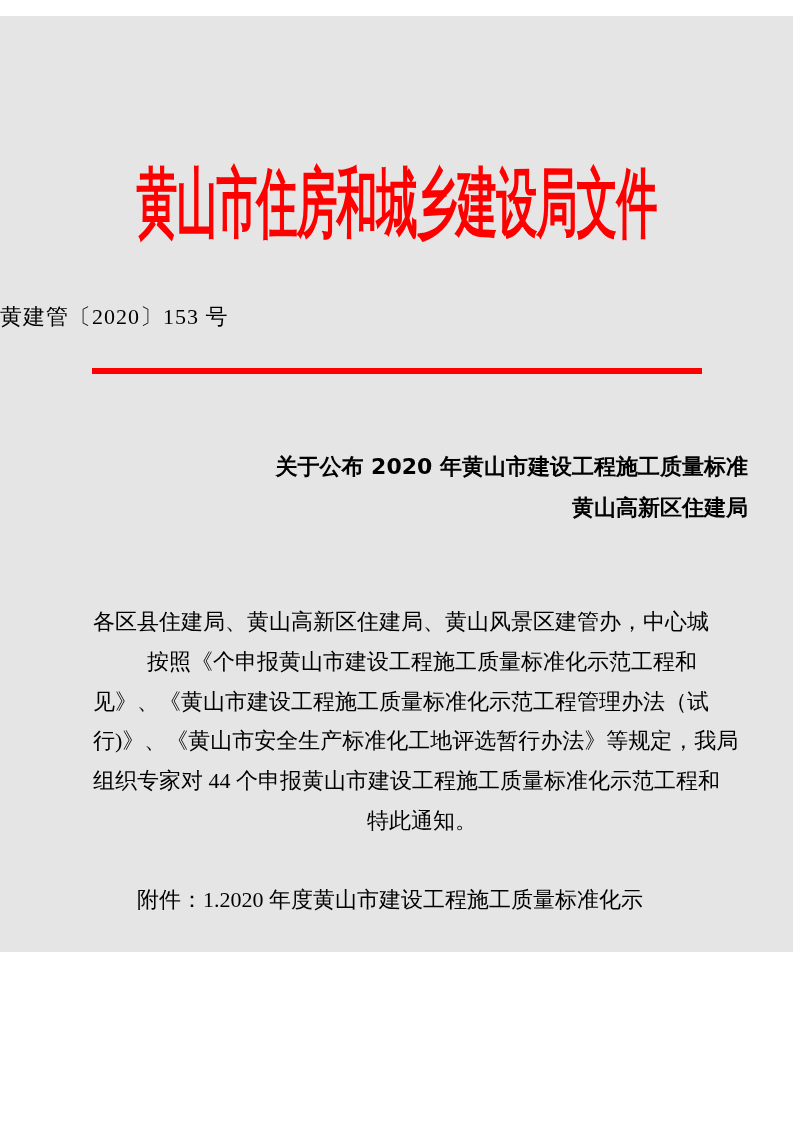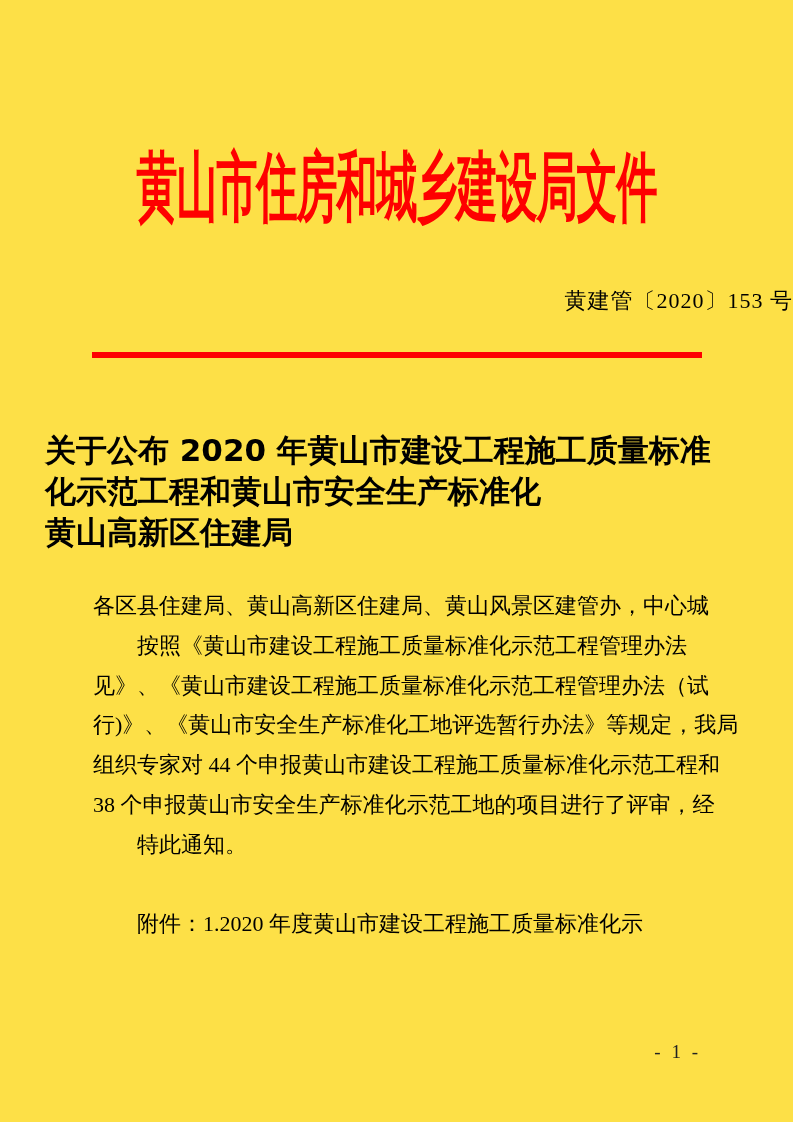--- a/index.html
+++ b/index.html
@@ -5,23 +5,23 @@
 <style>
   * { margin: 0; padding: 0; box-sizing: border-box; }
   html, body { background: #ffffff; }
   body {
     font-family: "Liberation Serif", "DejaVu Serif", serif;
     color: #000000;
   }
   .page {
     position: relative;
     width: 793px;
-    height: 1122px;
-    margin: 0 auto;
-    background: #fde047;
+    height: 936px;
+    margin: 16px auto;
+    background: #e5e5e5;
     overflow: hidden;
   }
   
   .header-title {
     position: absolute;
     top: 150px;
     left: 0;
     width: 100%;
     text-align: center;
     color: #fe0000;
@@ -32,59 +32,59 @@
     transform: scaleY(1.85);
     transform-origin: center top;
     white-space: nowrap;
   }
   
   .doc-number {
     position: absolute;
     top: 286px;
     left: 0;
     width: 100%;
-    text-align: right;
+    text-align: left;
     font-size: 22px;
     letter-spacing: 1px;
   }
   
   .red-line {
     position: absolute;
     top: 352px;
     left: 92px;
     width: 610px;
     height: 6px;
     background: #fe0000;
   }
   
   .doc-title {
     position: absolute;
     top: 430px;
     left: 45px;
     width: 703px;
-    text-align: left;
+    text-align: right;
     font-family: "DejaVu Sans", "Liberation Sans", sans-serif;
     font-weight: bold;
-    font-size: 31px;
+    font-size: 22px;
     line-height: 41px;
     color: #000000;
   }
   
   .body-text {
     position: absolute;
     top: 586px;
     left: 93px;
     width: 614px;
     font-size: 22px;
     line-height: 39.75px;
     color: #000000;
     text-align: left;
     white-space: nowrap;
   }
-  .body-line { height: 39.75px; }
+  .body-line { height: 39.75px; text-align: center; }
   .indent { text-indent: 44px; }
   .attachment-line {
     margin-top: 39.75px;
     height: 39.75px;
     text-indent: 44px;
   }
   
   .page-number {
     position: absolute;
     top: 1041px;
@@ -100,30 +100,28 @@
 <div class="page">
 
   <div class="header-title">黄山市住房和城乡建设局文件</div>
 
   <div class="doc-number">黄建管〔2020〕153 号</div>
 
   <div class="red-line"></div>
 
   <div class="doc-title">
     <div>关于公布 2020 年黄山市建设工程施工质量标准</div>
-    <div>化示范工程和黄山市安全生产标准化</div>
     <div>黄山高新区住建局</div>
   </div>
 
   <div class="body-text">
     <div class="body-line">各区县住建局、黄山高新区住建局、黄山风景区建管办，中心城</div>
-    <div class="body-line indent">按照《黄山市建设工程施工质量标准化示范工程管理办法</div>
+    <div class="body-line indent">按照《个申报黄山市建设工程施工质量标准化示范工程和</div>
     <div class="body-line">见》、《黄山市建设工程施工质量标准化示范工程管理办法（试</div>
     <div class="body-line">行)》、《黄山市安全生产标准化工地评选暂行办法》等规定，我局</div>
     <div class="body-line">组织专家对 44 个申报黄山市建设工程施工质量标准化示范工程和</div>
-    <div class="body-line">38 个申报黄山市安全生产标准化示范工地的项目进行了评审，经</div>
     <div class="body-line indent">特此通知。</div>
     <div class="attachment-line">附件：1.2020 年度黄山市建设工程施工质量标准化示</div>
   </div>
 
   <div class="page-number">- 1 -</div>
 
 </div>
 
 </body></html>

